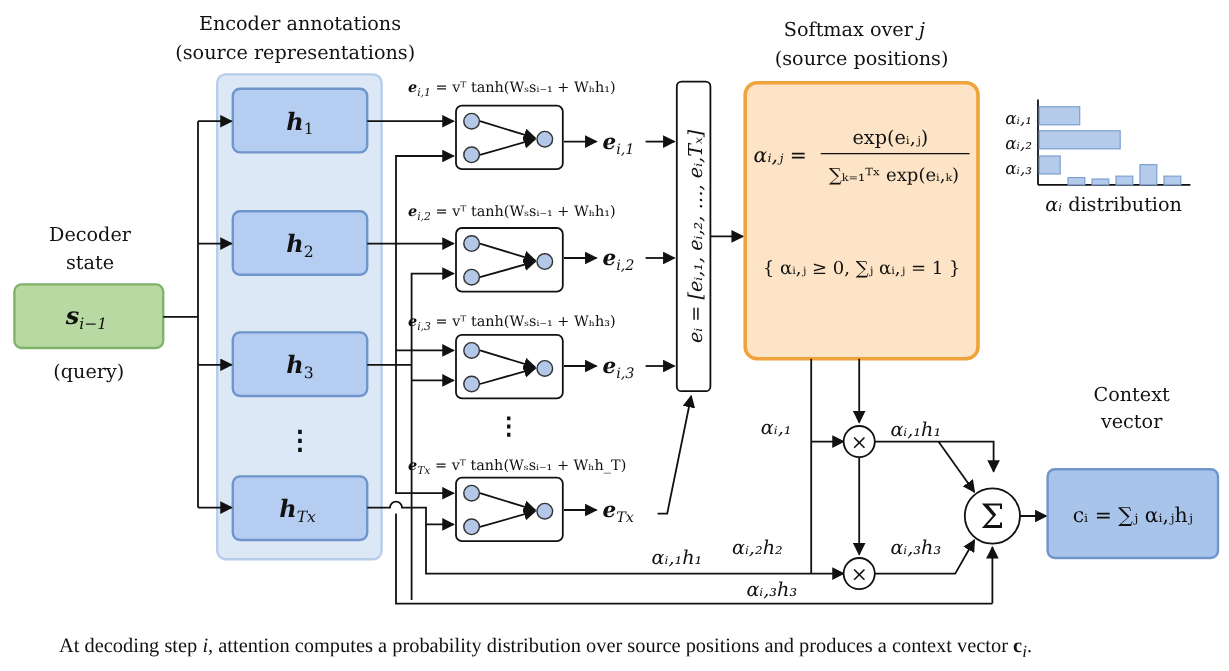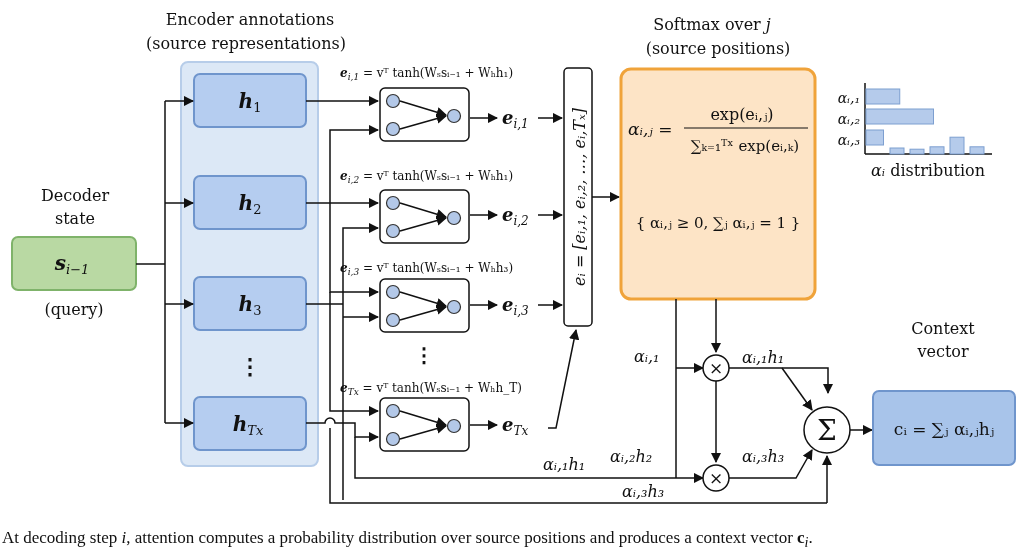--- a/index.html
+++ b/index.html
@@ -4,21 +4,21 @@
 <style>
   html, body { margin:0; padding:0; background:#ffffff; }
   body { width:1024px; height:559px; position:relative; overflow:hidden;
          font-family:"DejaVu Serif", serif; color:#111; }
   svg { position:absolute; left:0; top:0; }
   .t { font-family:"DejaVu Serif", serif; fill:#111; }
   .lbl { font-size:16px; }
   .math { font-style:italic; }
   .bold { font-weight:bold; }
   .small { font-size:12px; }
-  .caption { position:absolute; left:2px; top:528px; width:844px; text-align:left;
+  .caption { position:absolute; left:16px; top:528px; width:844px; text-align:right;
              font-family:"Liberation Serif", serif; font-size:17px; color:#111; }
   .caption i { font-style:italic; }
   .caption b { font-weight:bold; }
 </style>
 </head>
 <body>
 
 <svg width="1024" height="559" viewBox="0 0 1024 559">
   <defs>
     <marker id="arr" viewBox="0 0 10 10" refX="9" refY="5" markerWidth="7" markerHeight="7" orient="auto-start-reverse">

